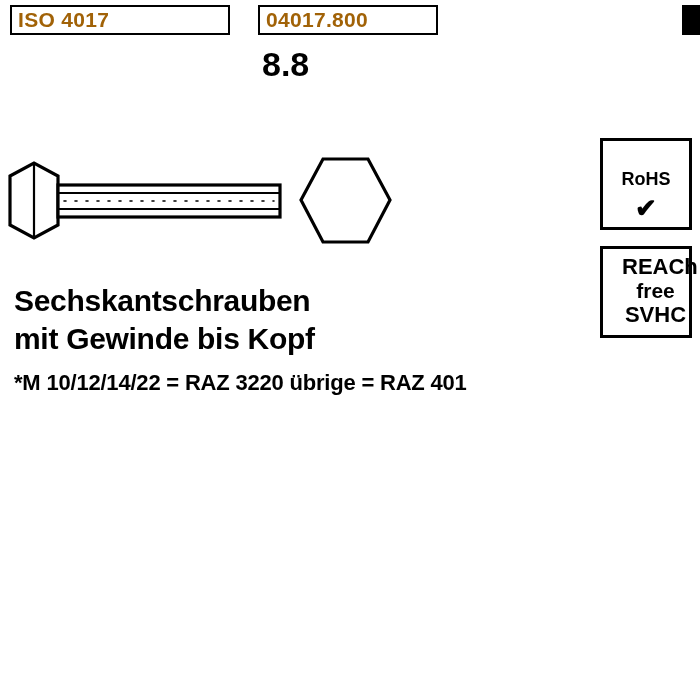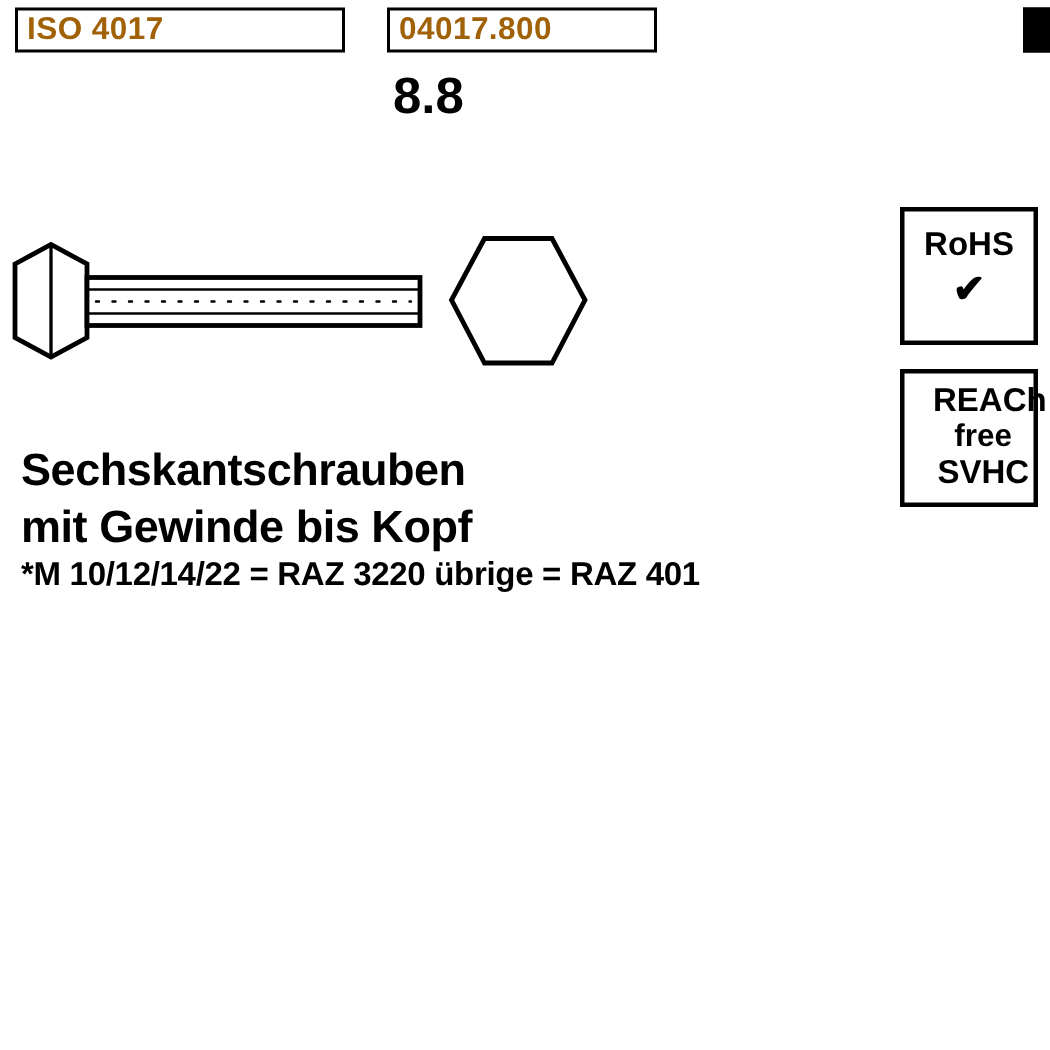--- a/index.html
+++ b/index.html
@@ -85,21 +85,20 @@
 
   
   .desc {
     position: absolute;
     left: 14px;
     top: 282px;
     font-size: 30px;
     font-weight: 700;
     line-height: 38px;
     letter-spacing: -0.3px;
-    margin-top: 13px;
   }
   .desc .line2 { display: block; }
 
   .footnote {
     position: absolute;
     left: 14px;
     top: 370px;
     font-size: 22px;
     font-weight: 700;
     letter-spacing: -0.2px;
@@ -114,22 +113,22 @@
     text-align: center;
   }
   #rohs-badge {
     left: 600px;
     top: 138px;
     width: 92px;
     height: 92px;
   }
   #rohs-text {
     display: block;
-    margin-top: 8px;
-    font-size: 22px;
+    margin-top: 24px;
+    font-size: 18px;
     font-weight: 700;
     line-height: 28px;
   }
   #rohs-check {
     display: block;
     font-size: 26px;
     font-weight: 700;
     line-height: 26px;
     margin-top: 2px;
   }

